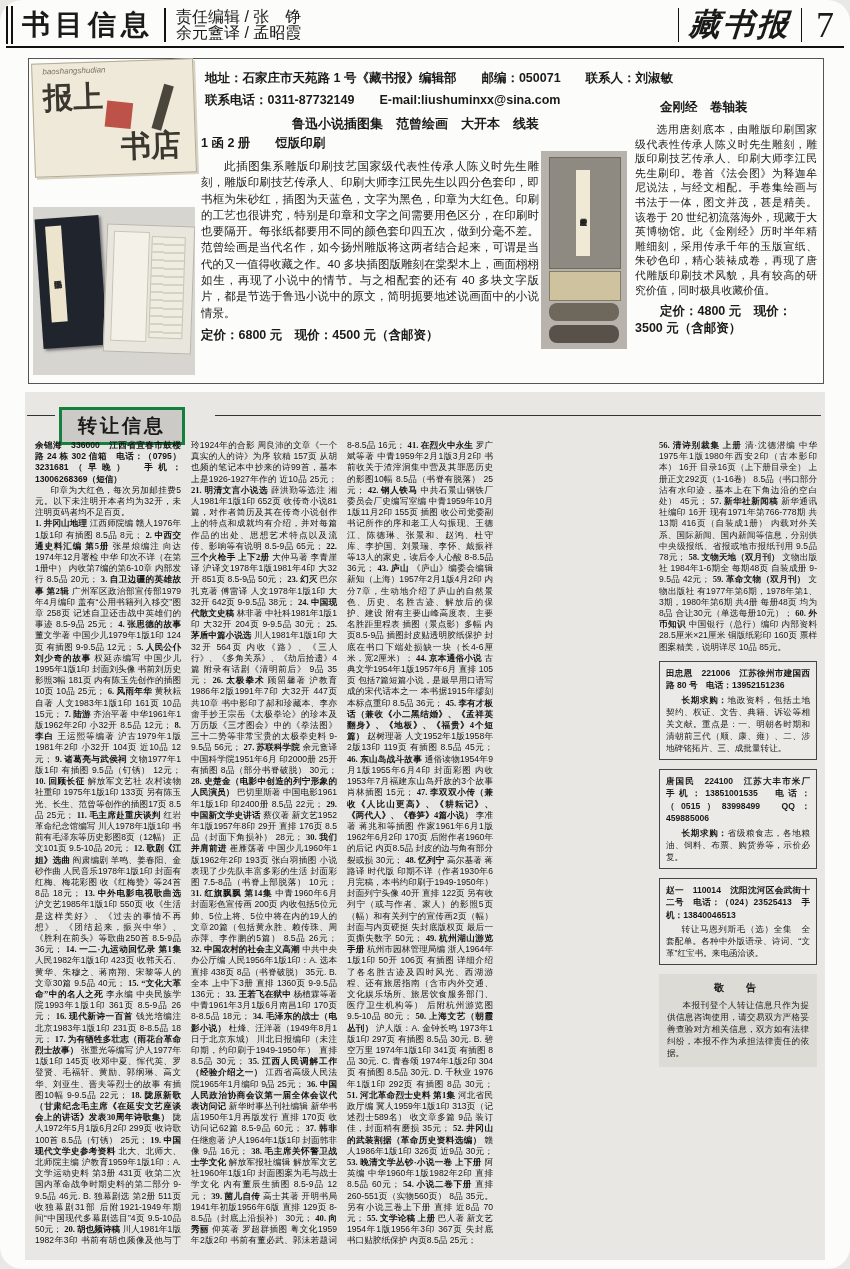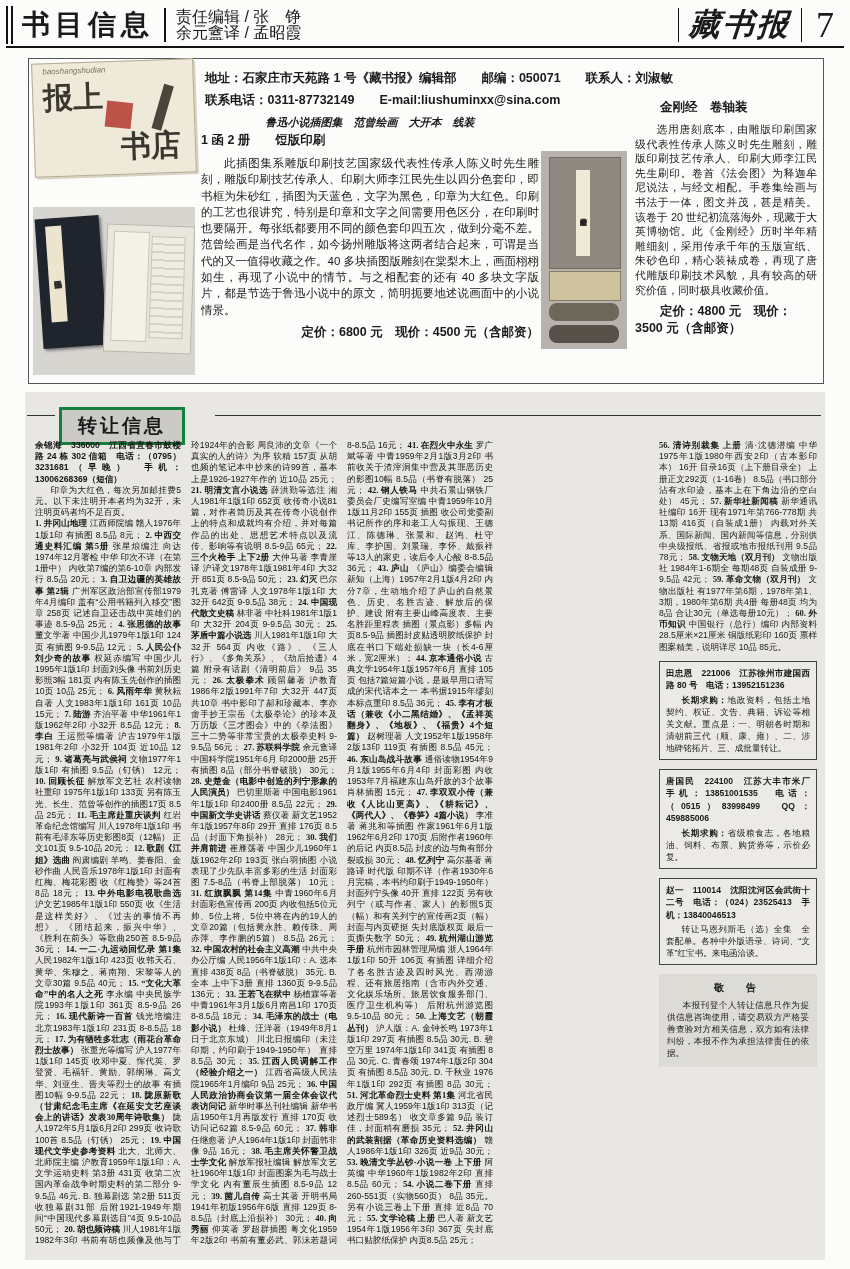--- a/index.html
+++ b/index.html
@@ -1,17 +1,17 @@
 <!DOCTYPE html>
 <html><head>
 <meta charset="utf-8">
 <style>
   html,body{margin:0;padding:0;}
   body{width:850px;height:1269px;background:#e9e8e4;font-family:"Liberation Sans",sans-serif;color:#1a1a1a;}
-  .page{position:relative;width:850px;height:1269px;background:#fcfcfa;overflow:hidden;}
+  .page{position:relative;width:850px;height:1269px;background:#fcfcfa;overflow:hidden;border-radius:22px;}
 
   
   .masthead{position:absolute;top:4px;left:6px;right:6px;height:42px;display:flex;align-items:center;border-bottom:2px solid #111;}
   .sec-title{font-size:28px;font-weight:bold;letter-spacing:5px;border-left:7px double #111;padding-left:9px;white-space:nowrap;}
   .vsep{width:2px;background:#111;height:34px;margin:0 10px;flex:0 0 auto;}
   .vsep.thin{width:1px;}
   .editors{font-size:16px;line-height:16px;white-space:nowrap;}
   .hspace{flex:1;}
   .hdate{text-align:right;font-size:12.5px;line-height:17px;margin-right:12px;white-space:nowrap;}
   .brand{font-family:"Liberation Serif",serif;font-weight:bold;font-style:italic;font-size:31px;letter-spacing:3px;white-space:nowrap;transform:skewX(-4deg);}
@@ -21,24 +21,24 @@
   .topbox{position:absolute;top:58px;left:28px;width:794px;height:324px;border:1px solid #555;background:#fcfcfa;}
   .stamp{position:absolute;left:4px;top:2px;width:160px;height:112px;background:#efe9da;border:1px solid #b3ab97;transform:rotate(-2deg);box-shadow:2px 2px 0 #d8d2c2;}
   .stamp .pinyin{position:absolute;top:3px;left:10px;font-style:italic;font-size:8px;color:#7b7462;}
   .stamp .s1{position:absolute;top:14px;left:10px;font-family:"Liberation Serif",serif;font-weight:bold;font-size:30px;color:#3a372f;}
   .stamp .s2{position:absolute;bottom:6px;right:14px;font-family:"Liberation Serif",serif;font-weight:bold;font-size:30px;color:#3a372f;}
   .stamp .seal{position:absolute;top:40px;left:72px;width:26px;height:26px;background:#b4382e;opacity:.85;transform:rotate(8deg);}
   .stamp .pen{position:absolute;top:24px;right:26px;width:10px;height:46px;background:#4a463c;transform:rotate(18deg);}
   .addr{position:absolute;left:176px;top:8px;width:516px;font-weight:bold;font-size:12.5px;line-height:22px;}
 
   .ad1{position:absolute;left:172px;top:56px;width:338px;}
-  .ad1 .t1{font-weight:bold;font-size:11px;text-align:center;font-style:italic;}
+  .ad1 .t1{font-weight:bold;font-size:13px;text-align:right;}
   .ad1 .t2{font-weight:bold;font-size:12.5px;margin-top:2px;}
   .ad-body{font-size:11.5px;line-height:16.3px;text-align:justify;text-indent:2em;margin-top:6px;}
-  .ad-price{font-weight:bold;font-size:12.5px;text-align:right;margin-top:6px;}
+  .ad-price{font-weight:bold;font-size:12.5px;text-align:left;margin-top:6px;}
 
   .photoL{position:absolute;left:4px;top:148px;width:162px;height:168px;background:#d7d5d0;overflow:hidden;}
   .photoL .book{position:absolute;left:6px;top:10px;width:64px;height:130px;background:#20242c;transform:rotate(-4deg);box-shadow:2px 2px 3px #777;}
   .photoL .label{position:absolute;left:10px;top:8px;width:16px;height:96px;background:#ece4cd;color:#2a2a2a;writing-mode:vertical-rl;font-size:8px;text-align:center;line-height:16px;}
   .photoL .open{position:absolute;left:72px;top:18px;width:86px;height:126px;background:#e9e6de;transform:rotate(2deg);border:1px solid #b9b5aa;}
   .photoL .open .pg{position:absolute;left:6px;top:6px;width:34px;height:108px;background:#f4f1e8;border:1px solid #c9c4b4;}
   .photoL .open .fig{position:absolute;right:8px;top:10px;width:32px;height:100px;background:repeating-linear-gradient(#efece2 0 6px,#d6d2c4 6px 8px);border:1px solid #c9c4b4;}
   .photoG{position:absolute;left:512px;top:92px;width:86px;height:198px;background:#b7b3ac;overflow:hidden;}
   .photoG .case{position:absolute;left:8px;top:6px;width:70px;height:110px;background:#8e8a81;border:1px solid #6f6b61;}
   .photoG .lbl{position:absolute;left:26px;top:12px;width:14px;height:86px;background:#efe9d6;writing-mode:vertical-rl;font-size:7px;text-align:center;color:#222;line-height:14px;}

